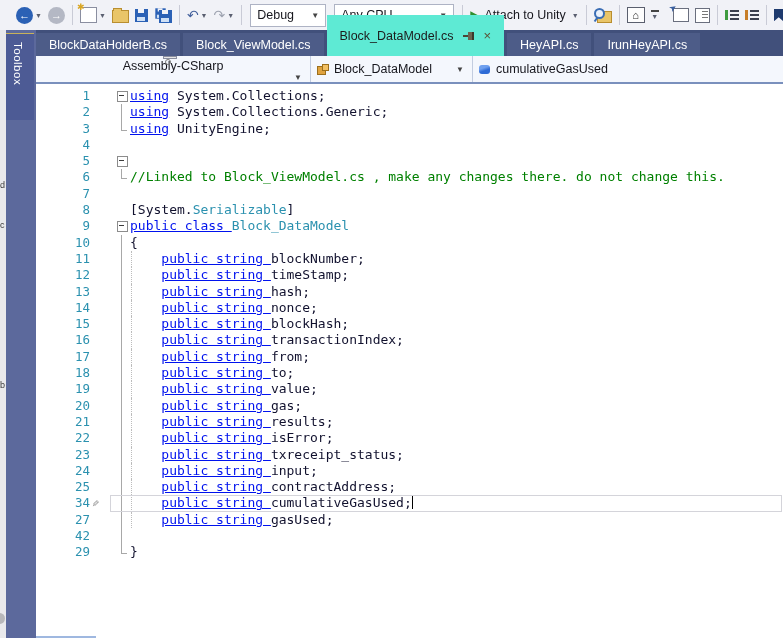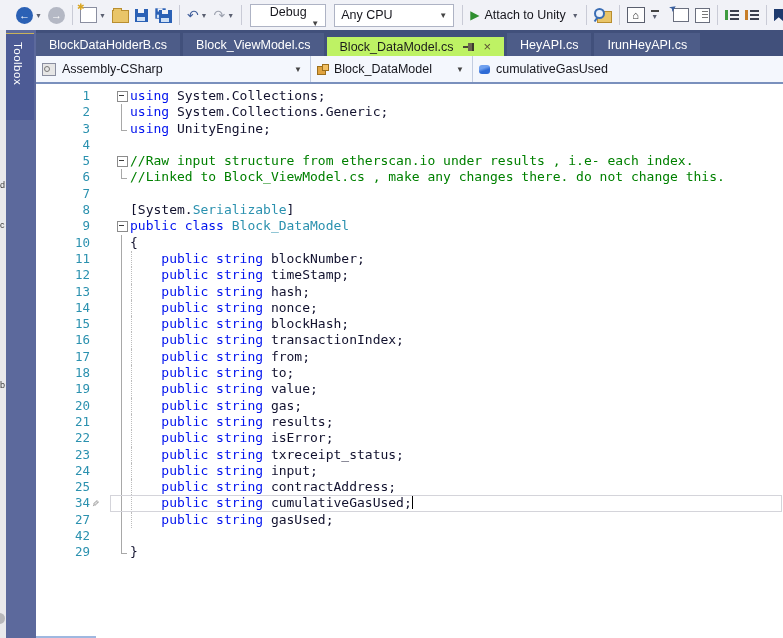--- a/index.html
+++ b/index.html
@@ -68,32 +68,32 @@
   .toolbox-tab{position:absolute;left:0;top:3px;width:28px;height:86px;background:#4d5b95;
                border-top:1px solid #c8b15a;}
   .toolbox-tab .vtext{position:absolute;left:6px;top:8px;color:#fff;font-size:11.5px;
                writing-mode:vertical-rl;letter-spacing:.5px;}
 
   
   .tabbar{position:absolute;left:36px;top:30px;right:0;height:26px;background:#41507b;
           display:flex;align-items:flex-end;}
   .tab{height:23px;background:#4d5c88;color:#fff;font-size:12.5px;display:flex;align-items:center;
        padding:0 13px;margin-right:3px;white-space:nowrap;cursor:default;}
-  .tab.active{background:#bef264;color:#1c1c1c;height:19px;margin-top:32px;}
+  .tab.active{background:#5eead4;color:#1c1c1c;height:41px;margin-top:32px;}
   .tab .pin{position:relative;width:12px;height:10px;margin-left:10px;}
   .tab .pin::before{content:"";position:absolute;left:0;top:4px;width:5px;height:2px;background:#4a4636;}
   .tab .pin::after{content:"";position:absolute;left:5px;top:1px;width:4px;height:8px;background:#6b6550;border-right:2px solid #3d3a2c;}
   .tab .close{margin-left:8px;font-size:13px;color:#5b5134;line-height:1;}
 
   
   .navbar{position:absolute;left:36px;top:56px;right:0;height:26px;background:#f4f7fd;
           border-bottom:2px solid #7a90bd;display:flex;align-items:center;font-size:12.5px;color:#16161d;}
   .nav-combo{display:flex;align-items:center;height:100%;padding:0 6px;border-right:1px solid #c3cde0;}
   .nav-combo .cbo-caret{margin-left:auto;font-size:8px;color:#444;padding-left:8px;padding-right:2px;}
-  .nav-proj{width:262px;}
+  .nav-proj{width:262px;flex-direction:column;}
   .nav-type{width:149px;}
   .nav-member{flex:1;border-right:none;}
   .ico-project{width:12px;height:11px;border:1px solid #8a8ea0;background:#e6e6e6;margin-right:6px;position:relative;}
   .ico-project::before{content:"";position:absolute;left:1px;top:2px;width:4px;height:4px;border:1px solid #777;border-radius:50%;}
   .ico-class{width:11px;height:11px;margin-right:6px;position:relative;}
   .ico-class::before{content:"";position:absolute;left:0;top:2px;width:7px;height:7px;background:#e0a33e;border:1px solid #9c6f1d;}
   .ico-class::after{content:"";position:absolute;left:5px;top:0;width:5px;height:5px;background:#f2c063;border:1px solid #9c6f1d;}
   .ico-field{width:11px;height:9px;background:#2e6bd6;border-radius:3px;margin-right:6px;
              background-image:linear-gradient(160deg,#6fa0ef 0 35%,#2e6bd6 60%);}
 
@@ -104,21 +104,21 @@
   .num{width:54px;text-align:right;color:#2b91af;flex:none;font-size:12.5px;}
   .ind{width:24px;flex:none;position:relative;}
   .pencil{position:absolute;left:2px;top:0px;font-size:11px;color:#8a8a8a;transform:rotate(90deg);}
   .out{width:16px;flex:none;position:relative;}
   .g-box{position:absolute;left:3px;top:3px;width:9px;height:9px;border:1px solid #8c8c8c;background:#fff;}
   .g-box::before{content:"";position:absolute;left:1px;top:3px;width:5px;height:1px;background:#3c3c3c;}
   .g-line{position:absolute;left:7px;top:0;bottom:0;width:1px;background:#a8a8a8;}
   .g-end{position:absolute;left:7px;top:0;height:9px;width:5px;border-left:1px solid #a8a8a8;border-bottom:1px solid #a8a8a8;}
   .codeln{flex:1;position:relative;color:#11112e;}
   .guide{position:absolute;left:1px;top:0;bottom:0;border-left:1px dotted #bcbcbc;}
-  .tok-k{color:#0012ee;}
+  .tok-k{color:#0012ee;text-decoration:underline;}
   .tok-t{color:#2b91af;}
   .tok-c{color:#008000;}
   .tok-p{color:#11112e;}
   .caret-bar{display:inline-block;width:1px;height:13px;background:#000;vertical-align:-2px;}
   .row.current::after{content:"";position:absolute;left:74px;right:1px;top:0;bottom:0;
         border:1px solid #d4d4da;pointer-events:none;}
   .bottom-sliver{position:absolute;left:0;bottom:0;width:60px;height:2px;background:#9fb8e0;}
 </style>
 </head>
 <body>
@@ -154,21 +154,21 @@
     <div class="tb-sep"></div>
     <div class="tb-btn">
       <span class="arrow-ico undo">↶</span>
       <span class="caret">▼</span>
     </div>
     <div class="tb-btn">
       <span class="arrow-ico redo">↷</span>
       <span class="caret">▼</span>
     </div>
     <div class="tb-sep"></div>
-    <div class="combo" style="width:62px;flex-direction:column;">
+    <div class="combo" style="width:62px;">
       <span>Debug</span>
       <span class="cbo-caret">▼</span>
     </div>
     <div class="combo" style="width:106px;">
       <span>Any CPU</span>
       <span class="cbo-caret">▼</span>
     </div>
     <div class="tb-sep"></div>
     <div class="tb-btn">
       <span class="play">▶</span>
@@ -267,21 +267,21 @@
       <span>cumulativeGasUsed</span>
     </div>
   </div>
 
   <div class="editor">
     <div id="code-lines">
         <div class="row"><span class="num">1</span><span class="ind"></span><span class="out"><span class="g-box"></span></span><span class="codeln"><span class="tok-k">using</span><span class="tok-p"> System.Collections;</span></span></div>
         <div class="row"><span class="num">2</span><span class="ind"></span><span class="out"><span class="g-line"></span></span><span class="codeln"><span class="tok-k">using</span><span class="tok-p"> System.Collections.Generic;</span></span></div>
         <div class="row"><span class="num">3</span><span class="ind"></span><span class="out"><span class="g-end"></span></span><span class="codeln"><span class="tok-k">using</span><span class="tok-p"> UnityEngine;</span></span></div>
         <div class="row"><span class="num">4</span><span class="ind"></span><span class="out"></span><span class="codeln"></span></div>
-        <div class="row"><span class="num">5</span><span class="ind"></span><span class="out"><span class="g-box"></span></span><span class="codeln"><span class="tok-c">//Raw input structure from etherscan.io under results , i.e- each index.</span></span></div>
+        <div class="row"><span class="num">5</span><span class="ind"></span><span class="out"><span class="g-box"></span></span></div>
         <div class="row"><span class="num">6</span><span class="ind"></span><span class="out"><span class="g-end"></span></span><span class="codeln"><span class="tok-c">//Linked to Block_ViewModel.cs , make any changes there. do not change this.</span></span></div>
         <div class="row"><span class="num">7</span><span class="ind"></span><span class="out"></span><span class="codeln"></span></div>
         <div class="row"><span class="num">8</span><span class="ind"></span><span class="out"></span><span class="codeln"><span class="tok-p">[System.</span><span class="tok-t">Serializable</span><span class="tok-p">]</span></span></div>
         <div class="row"><span class="num">9</span><span class="ind"></span><span class="out"><span class="g-box"></span></span><span class="codeln"><span class="tok-k">public class </span><span class="tok-t">Block_DataModel</span></span></div>
         <div class="row"><span class="num">10</span><span class="ind"></span><span class="out"><span class="g-line"></span></span><span class="codeln"><span class="tok-p">{</span></span></div>
         <div class="row"><span class="num">11</span><span class="ind"></span><span class="out"><span class="g-line"></span></span><span class="codeln"><span class="guide"></span><span class="tok-p">    </span><span class="tok-k">public string </span><span class="tok-p">blockNumber;</span></span></div>
         <div class="row"><span class="num">12</span><span class="ind"></span><span class="out"><span class="g-line"></span></span><span class="codeln"><span class="guide"></span><span class="tok-p">    </span><span class="tok-k">public string </span><span class="tok-p">timeStamp;</span></span></div>
         <div class="row"><span class="num">13</span><span class="ind"></span><span class="out"><span class="g-line"></span></span><span class="codeln"><span class="guide"></span><span class="tok-p">    </span><span class="tok-k">public string </span><span class="tok-p">hash;</span></span></div>
         <div class="row"><span class="num">14</span><span class="ind"></span><span class="out"><span class="g-line"></span></span><span class="codeln"><span class="guide"></span><span class="tok-p">    </span><span class="tok-k">public string </span><span class="tok-p">nonce;</span></span></div>
         <div class="row"><span class="num">15</span><span class="ind"></span><span class="out"><span class="g-line"></span></span><span class="codeln"><span class="guide"></span><span class="tok-p">    </span><span class="tok-k">public string </span><span class="tok-p">blockHash;</span></span></div>

